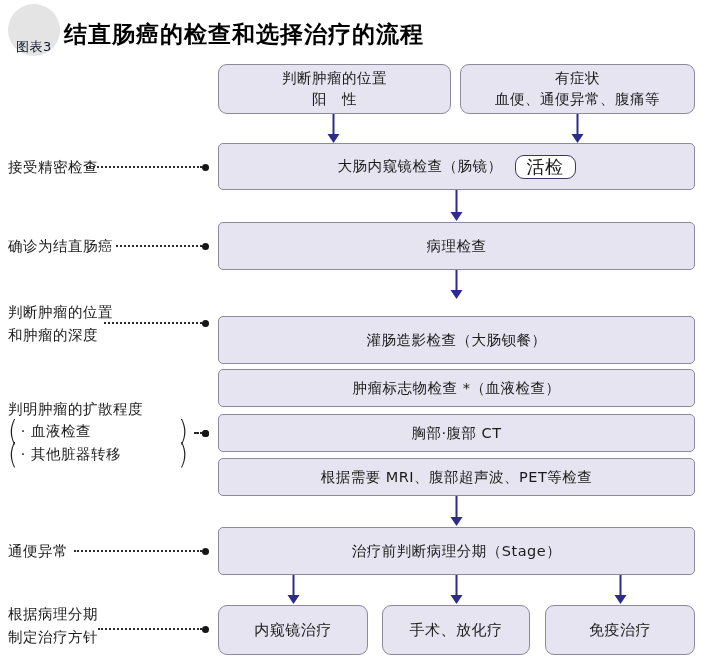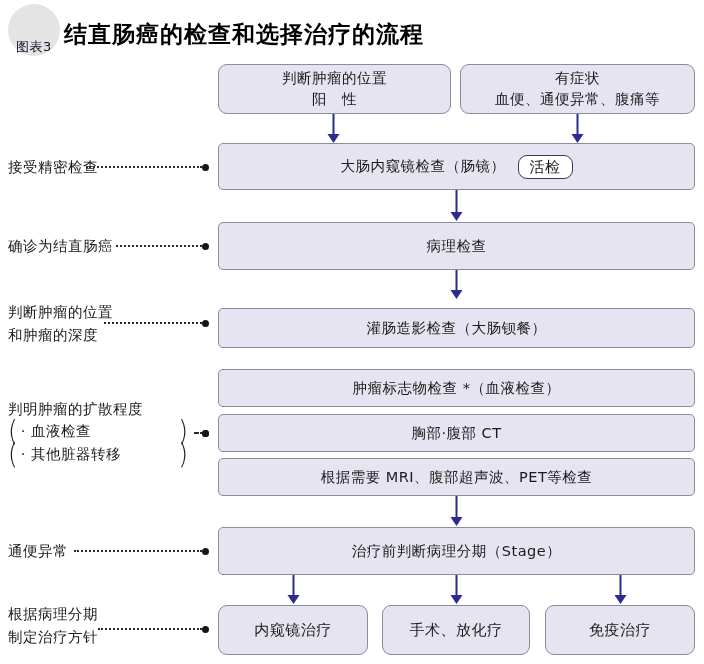--- a/index.html
+++ b/index.html
@@ -37,21 +37,21 @@
   }
   .tbox {
     position:absolute; top:605px; height:50px;
     background:#e6e4f0; border:1.5px solid #8b8a9e; border-radius:9px;
     display:flex; align-items:center; justify-content:center;
     font-size:15px; letter-spacing:0.5px;
   }
   .pill {
     display:inline-block; margin-left:12px; padding:2px 11px;
     background:#ffffff; border:1.6px solid #3b3862; border-radius:9px;
-    font-size:15px; line-height:18px;text-align:right;
+    font-size:18px; line-height:18px;text-align:right;
   }
 
   
   .arrow { position:absolute; width:13px; transform:translateX(-50%); }
   .arrow .stem { width:2px; margin:0 auto; background:#2d2a90; }
   .arrow .head {
     width:0; height:0; margin:0 auto;
     border-left:6.5px solid transparent; border-right:6.5px solid transparent;
     border-top:9px solid #2d2a90;
   }
@@ -121,21 +121,21 @@
     <span>病理检查</span>
   </div>
   <div class="slabel" style="top:235px">确诊为结直肠癌</div>
   <div class="leader" style="left:116px;top:245px;width:86px"></div>
 
   <div class="arrow" style="left:456px;top:270px">
     <div class="stem" style="height:20px"></div>
       <div class="head"></div>
   </div>
 
-  <div class="pbox" style="top:308px;height:40px">
+  <div class="pbox" style="top:316px;height:48px">
     <span>灌肠造影检查（大肠钡餐）</span>
   </div>
   <div class="slabel" style="top:301px">
     <div>判断肿瘤的位置</div>
     <div>和肿瘤的深度</div>
   </div>
   <div class="leader" style="left:104px;top:322px;width:98px"></div>
 
   <div class="pbox" style="top:369px;height:38px">
     <span>肿瘤标志物检查 *（血液检查）</span>

